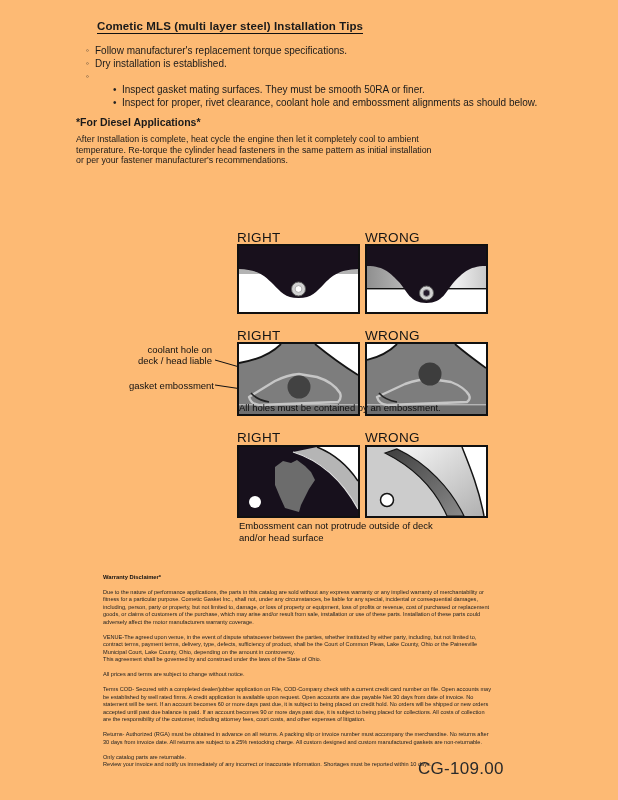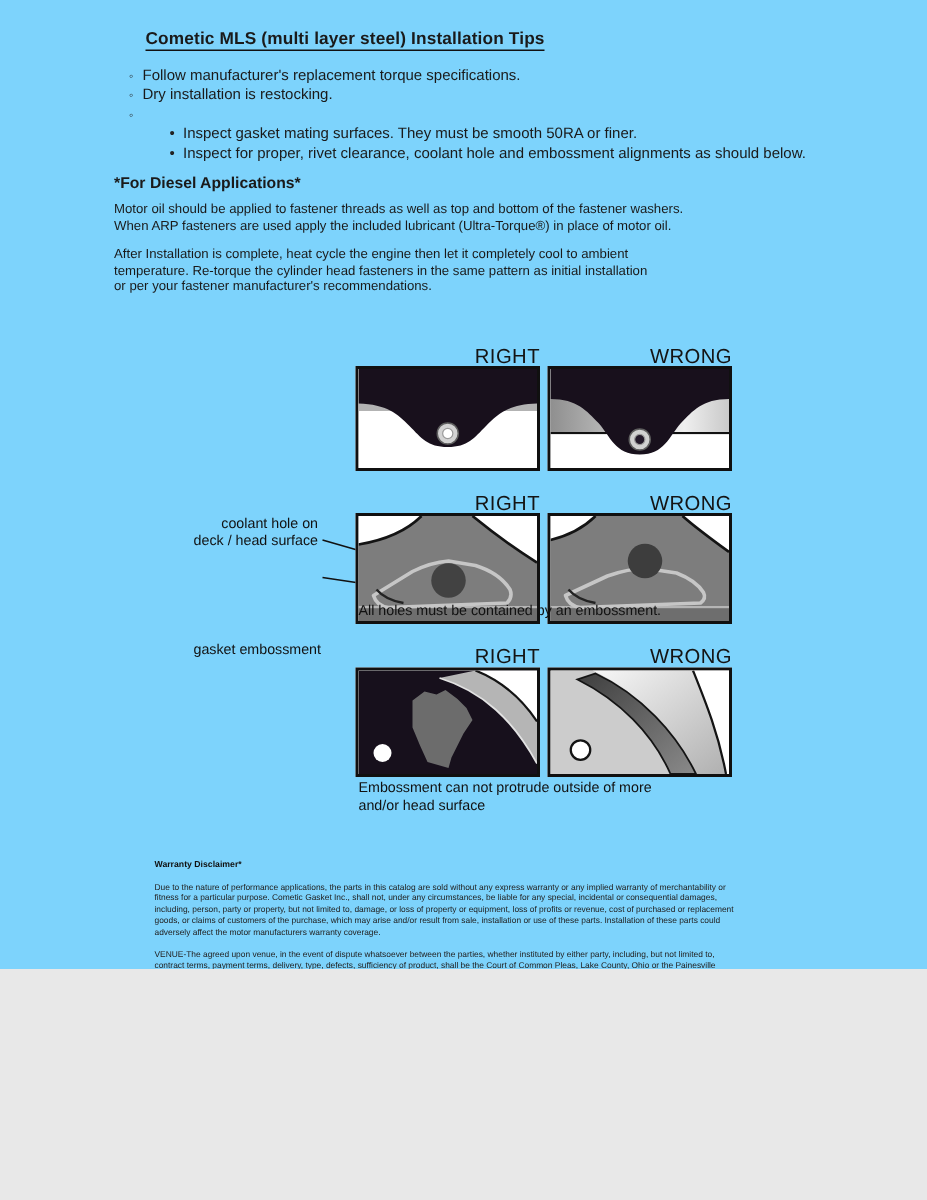--- a/index.html
+++ b/index.html
@@ -1,38 +1,38 @@
 <!DOCTYPE html>
 <html><head>
 <meta charset="utf-8">
 <style>
   html,body { margin:0; padding:0; background:#e8e8e8; }
   #page {
-    position:relative; width:618px; height:646px; margin:0 auto;
-    background:#7dd3fc; overflow:hidden;
+    position:relative; width:618px; height:800px; margin:0 auto;
+    background:#fdba74; overflow:hidden;
     font-family:"Liberation Sans", sans-serif; color:#1a1a1a;
   }
   .abs { position:absolute; }
   .ml { white-space:pre-line; }
 
   .title {
     left:97px; top:20px; font-size:11.5px; font-weight:bold;
     border-bottom:1.5px solid #111; padding-bottom:1px; letter-spacing:0.1px;
   }
   .tips { left:86px; top:44px; font-size:10px; line-height:13px; }
   .tip-row { display:flex; }
   .marker { width:9px; flex:0 0 9px; color:#222; }
   .marker.open { font-size:8px; line-height:13px; }
   .sub { margin-left:27px; }
 
   .diesel { left:76px; top:117px; width:430px; font-size:8.8px; line-height:10.4px; }
   .diesel h2 { font-size:10.5px; margin:0 0 7px 0; }
   .diesel p { margin:0 0 9px 0; }
 
-  .dg-label { top:0; width:123px; text-align:right; font-size:13.5px; letter-spacing:0.3px; color:#141414; }
+  .dg-label { top:0; width:123px; text-align:left; font-size:13.5px; letter-spacing:0.3px; color:#141414; }
   .panel { border:2px solid #101010; background:#fff; }
   .panel svg { display:block; }
   .caption { left:239px; font-size:9.5px; line-height:11.5px; color:#111; }
 
   .side-label { text-align:right; font-size:9.5px; line-height:11px; color:#111; }
 
   .disclaimer { left:103px; top:574px; width:424px; font-size:5.6px; line-height:7.5px; color:#222; }
   .disclaimer h3 { font-size:5.8px; margin:0 0 7px 0; color:#111; }
   .disclaimer p { margin:0 0 7.5px 0; }
   .disclaimer p.tight { margin:0; }
@@ -46,39 +46,37 @@
 
   <div class="abs title">Cometic MLS (multi layer steel) Installation Tips</div>
 
   <div class="abs tips">
     <div class="tip-row">
       <span class="marker open">◦</span>
       <span>Follow manufacturer's replacement torque specifications.</span>
     </div>
     <div class="tip-row">
       <span class="marker open">◦</span>
-      <span>Dry installation is restocking.</span>
+      <span>Dry installation is established.</span>
     </div>
     <div class="tip-row">
       <span class="marker open">◦</span>
     </div>
     <div class="tip-row sub">
       <span class="marker">•</span>
       <span>Inspect gasket mating surfaces.  They must be smooth 50RA or finer.</span>
     </div>
     <div class="tip-row sub">
       <span class="marker">•</span>
       <span>Inspect for proper, rivet clearance, coolant hole and embossment alignments as should below.</span>
     </div>
   </div>
 
   <div class="abs diesel">
     <h2>*For Diesel Applications*</h2>
-    <p class="ml">Motor oil should be applied to fastener threads as well as top and bottom of the fastener washers.
-When ARP fasteners are used apply the included lubricant (Ultra-Torque®) in place of motor oil.</p>
     <p class="ml">After Installation is complete, heat cycle the engine then let it completely cool to ambient
 temperature. Re-torque the cylinder head fasteners in the same pattern as initial installation
 or per your fastener manufacturer's recommendations.</p>
   </div>
 
   <div class="abs dg-label" style="left:237px; top:230px;">RIGHT</div>
   <div class="abs dg-label" style="left:365px; top:230px;">WRONG</div>
 
   <div class="abs panel" style="left:237px; top:244px;">
     <svg width="119" height="66" viewBox="0 0 119 66">
@@ -104,22 +102,22 @@
       <path d="M0,0 H119 V20 C101,20 95,28 87,36 C79,45 76,57 59.5,57 C43,57 40,45 32,36 C24,28 18,20 0,20 Z" fill="#18101c"></path>
       <circle cx="59.5" cy="47" r="7" fill="#d2d2d2" stroke="#5f5f5f" stroke-width="1"></circle>
       <circle cx="59.5" cy="47" r="3.4" fill="#241a2b" stroke="#9a9a9a" stroke-width="0.8"></circle>
     </svg>
   </div>
 
   <div class="abs dg-label" style="left:237px; top:328px;">RIGHT</div>
   <div class="abs dg-label" style="left:365px; top:328px;">WRONG</div>
 
   <div class="abs side-label ml" style="left:110px; top:344px; width:102px;">coolant hole on
-deck / head surface</div>
-  <div class="abs side-label" style="left:110px; top:380px; width:104px;margin-top:48px;">gasket embossment</div>
+deck / head liable</div>
+  <div class="abs side-label" style="left:110px; top:380px; width:104px;">gasket embossment</div>
   <svg class="abs" style="left:213px; top:352px;" width="90" height="46">
     <line x1="2" y1="8" x2="82" y2="31" stroke="#111" stroke-width="1"></line>
     <line x1="2" y1="33" x2="49" y2="40" stroke="#111" stroke-width="1"></line>
   </svg>
 
   <div class="abs panel" style="left:237px; top:342px;">
     <svg width="119" height="70" viewBox="0 0 119 70">
       <rect width="119" height="70" fill="#7d7d7d"></rect>
       <path d="M0,0 H42 C32,10 18,16 0,19 Z" fill="#ffffff"></path>
       <path d="M42,0 C32,10 18,16 0,19" stroke="#141414" stroke-width="1.8" fill="none"></path>
@@ -175,21 +173,21 @@
         </linearGradient>
       </defs>
       <rect width="119" height="69" fill="#cccccc"></rect>
       <path d="M95,0 L119,0 L119,69 L117,69 C112,42 103,20 95,0 Z" fill="#ffffff"></path>
       <path d="M28,0 H95 C103,20 112,42 117,69 H96 C82,38 58,14 28,0 Z" fill="url(#g-w3b)"></path>
       <path d="M95,0 C103,20 112,42 117,69" stroke="#141414" stroke-width="1.5" fill="none"></path>
       <path d="M30,2 C60,16 84,42 97,69 L80,69 C68,42 46,20 18,6 Z" fill="url(#g-w3s)" stroke="#141414" stroke-width="1.2"></path>
       <circle cx="20" cy="53" r="6.5" fill="#ffffff" stroke="#141414" stroke-width="1.5"></circle>
     </svg>
   </div>
-  <div class="abs caption ml" style="top:520px;">Embossment can not protrude outside of more
+  <div class="abs caption ml" style="top:520px;">Embossment can not protrude outside of deck
 and/or head surface</div>
 
   <div class="abs disclaimer">
     <h3>Warranty Disclaimer*</h3>
     <p class="ml">Due to the nature of performance applications, the parts in this catalog are sold without any express warranty or any implied warranty of merchantability or
 fitness for a particular purpose.  Cometic Gasket Inc., shall not, under any circumstances, be liable for any special, incidental or consequential damages,
 including, person, party or property, but not limited to, damage, or loss of property or equipment, loss of profits or revenue, cost of purchased or replacement
 goods, or claims of customers of the purchase, which may arise and/or result from sale, installation or use of these parts.  Installation of these parts could
 adversely affect the motor manufacturers warranty coverage.</p>
     <p class="ml tight">VENUE-The agreed upon venue, in the event of dispute whatsoever between the parties, whether instituted by either party, including, but not limited to,

